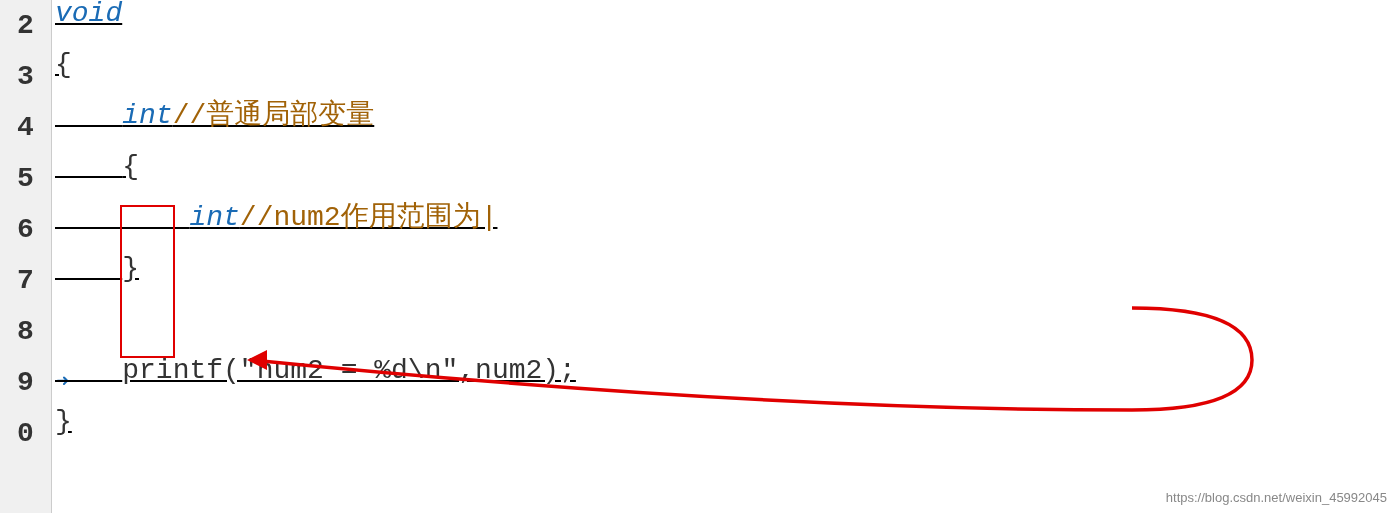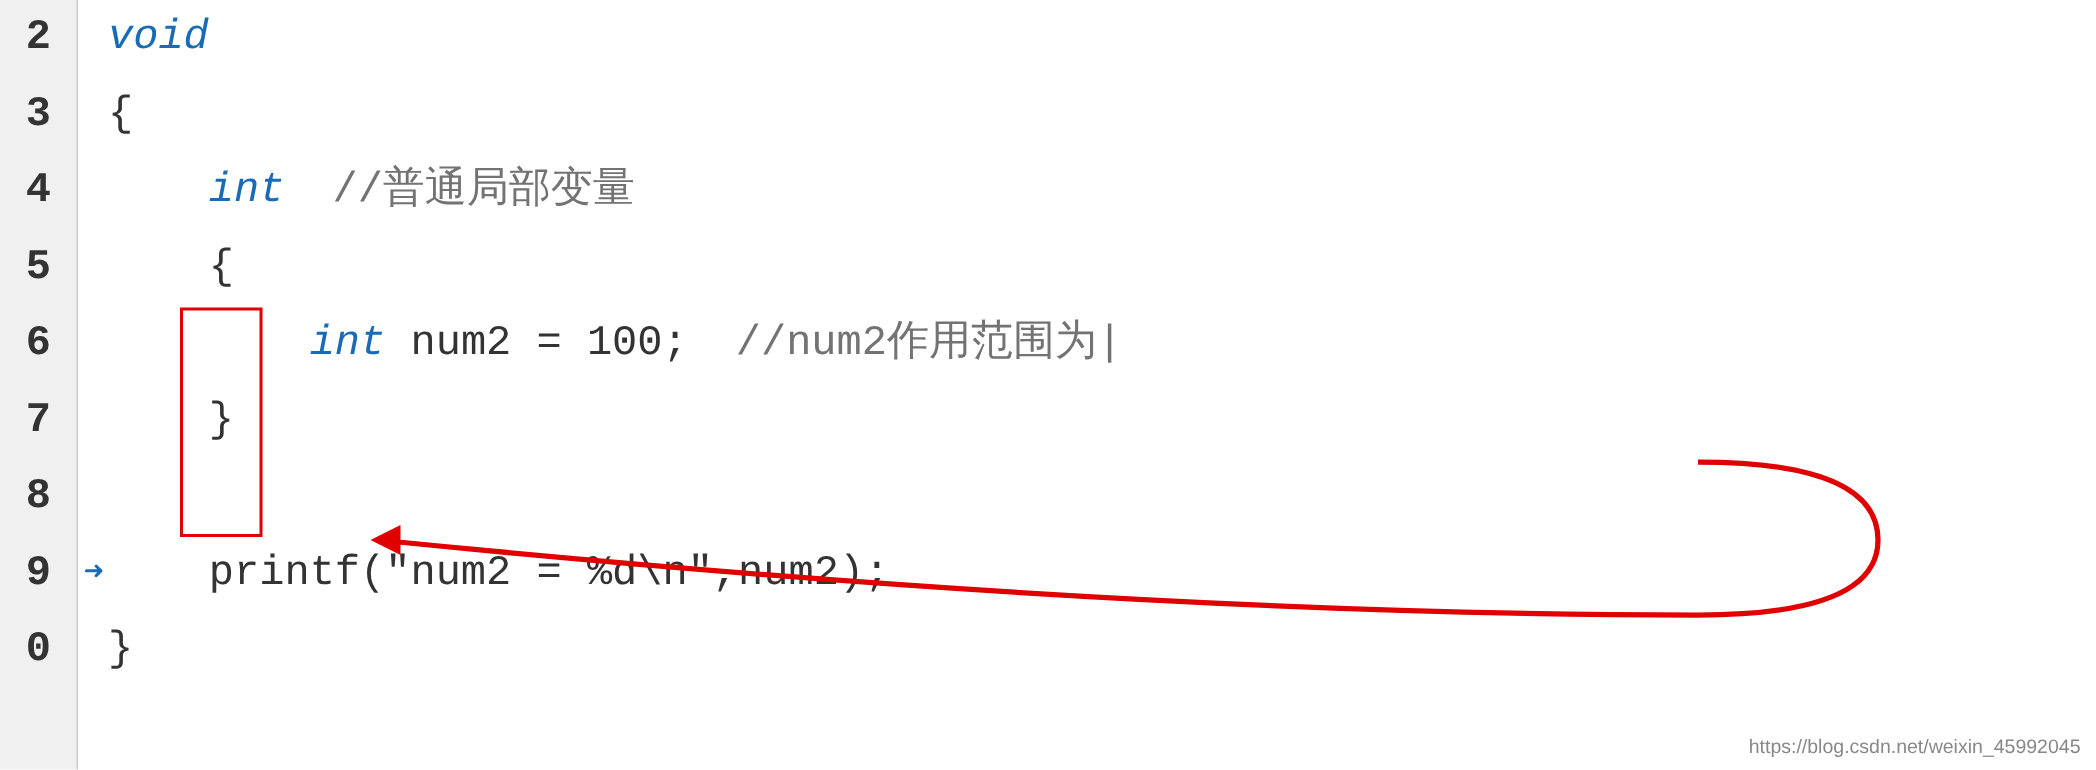--- a/index.html
+++ b/index.html
@@ -63,39 +63,39 @@
     .code-area {
       flex: 1;
       padding: 0;
       position: relative;
       overflow: hidden;
     }
 
     .code-line {
       height: 51px;
       display: flex;
-      align-items: center;
-      padding-left: 20px;
+      align-items: flex-start;
+      padding-left: 3px;
       font-size: 28px;
       line-height: 1;
       white-space: pre;
+      text-decoration: underline;
     }
 
     .kw {
       color: #1a6bb5;
       font-style: italic;
     }
 
     .normal {
       color: #333333;
     }
 
     .comment {
-      color: #737373;
-      margin-left: 32px;
+      color: #a16207;
     }
 
     
     .red-box {
       position: absolute;
       border: 2.5px solid #e00000;
       top: 205px; 
       left: 68px;
       width: 55px;
       height: 153px;
@@ -149,21 +149,21 @@
 
       <path d="M 1080 308 Q 1200 308 1200 360 Q 1200 410 1080 410 Q 700 410 200 360" fill="none" stroke="#e00000" stroke-width="3.5"></path>
 
       <polygon points="195,360 215,350 215,370" fill="#e00000"></polygon>
     </svg>
 
   <div class="code-line"><span class="kw">void</span></div>
       <div class="code-line"><span class="normal">{</span></div>
       <div class="code-line"><span style="white-space: pre;">    </span><span class="kw">int</span><span class="comment">//普通局部变量</span></div>
       <div class="code-line"><span style="white-space: pre;">    </span><span class="normal">{</span></div>
-      <div class="code-line"><span style="white-space: pre;">        </span><span class="kw">int</span><span class="normal"> num2 = 100;</span><span class="comment">//num2作用范围为|</span></div>
+      <div class="code-line"><span style="white-space: pre;">        </span><span class="kw">int</span><span class="comment">//num2作用范围为|</span></div>
       <div class="code-line"><span style="white-space: pre;">    </span><span class="normal">}</span></div>
       <div class="code-line"></div>
       <div class="code-line"><span style="white-space: pre;">    </span><span class="normal">printf("num2 = %d\n",num2);</span></div>
       <div class="code-line"><span class="normal">}</span></div>
     </div>
 
   <div class="watermark">https://blog.csdn.net/weixin_45992045</div>
 </div>
 
 </body></html>

